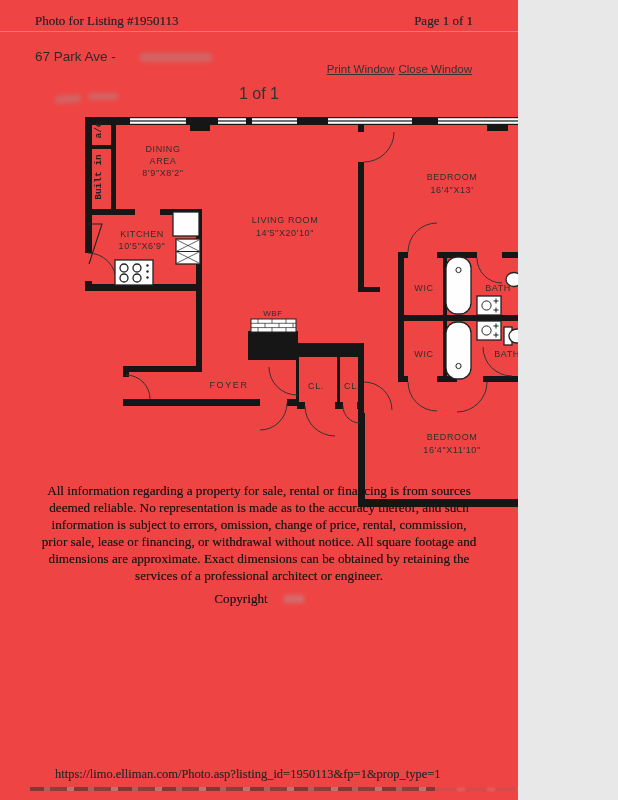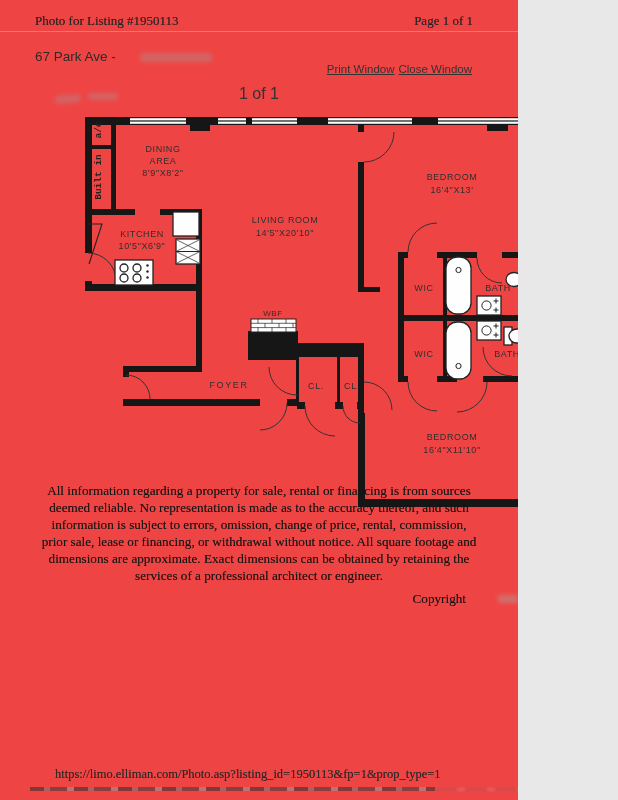--- a/index.html
+++ b/index.html
@@ -11,22 +11,22 @@
   .address{position:absolute;left:35px;top:49px;font-family:"Liberation Sans",sans-serif;
            font-weight:normal;font-size:13.5px;color:#2b2b2b;}
   .links{position:absolute;top:63px;right:46px;display:flex;gap:4px;}
   .links a{font-family:"Liberation Sans",sans-serif;font-size:11.5px;color:#333;
            text-decoration:underline;cursor:pointer;}
   .counter{position:absolute;left:0;right:0;top:85px;text-align:center;
            font-family:"Liberation Sans",sans-serif;font-size:16px;color:#333;}
   .smudge{position:absolute;background:#9f9f9f;opacity:.35;filter:blur(2.2px);border-radius:3px;}
   .disclaimer{position:absolute;left:40px;right:40px;top:482px;text-align:center;
               font-size:13.2px;line-height:17px;color:#161616;text-shadow:0 0 .4px rgba(0,0,0,.45);}
-  .copyright{position:absolute;left:0;right:0;top:591px;display:flex;justify-content:flex-end;
-             align-items:center;gap:32px;font-size:13.2px;color:#161616;
+  .copyright{position:absolute;left:0;right:0;top:591px;display:flex;justify-content:center;
+             align-items:center;gap:16px;font-size:13.2px;color:#161616;
              text-shadow:0 0 .4px rgba(0,0,0,.45);}
   .cp-smudge{width:20px;height:8px;background:#aaa;opacity:.4;filter:blur(2px);}
   .footer-url{position:absolute;left:55px;top:767px;font-size:12.5px;color:#2a2a2a;
               text-shadow:0 0 .4px rgba(0,0,0,.4);}
   .footer-date{position:absolute;left:520px;top:767px;font-size:16px;color:#2a2a2a;
                text-shadow:0 0 .4px rgba(0,0,0,.4);}
   .edge-line{position:absolute;left:606px;top:85px;width:1px;height:612px;background:#c9c9c9;opacity:.7;}
   .bottom-band{position:absolute;left:30px;top:787px;width:405px;height:4px;opacity:.55;filter:blur(.6px);
     background:repeating-linear-gradient(90deg,#2d2d2d 0 14px,#777 14px 20px,#3a3a3a 20px 37px,#999 37px 44px);}
   .bottom-band2{position:absolute;left:435px;top:788px;width:175px;height:3px;opacity:.25;filter:blur(.8px);

